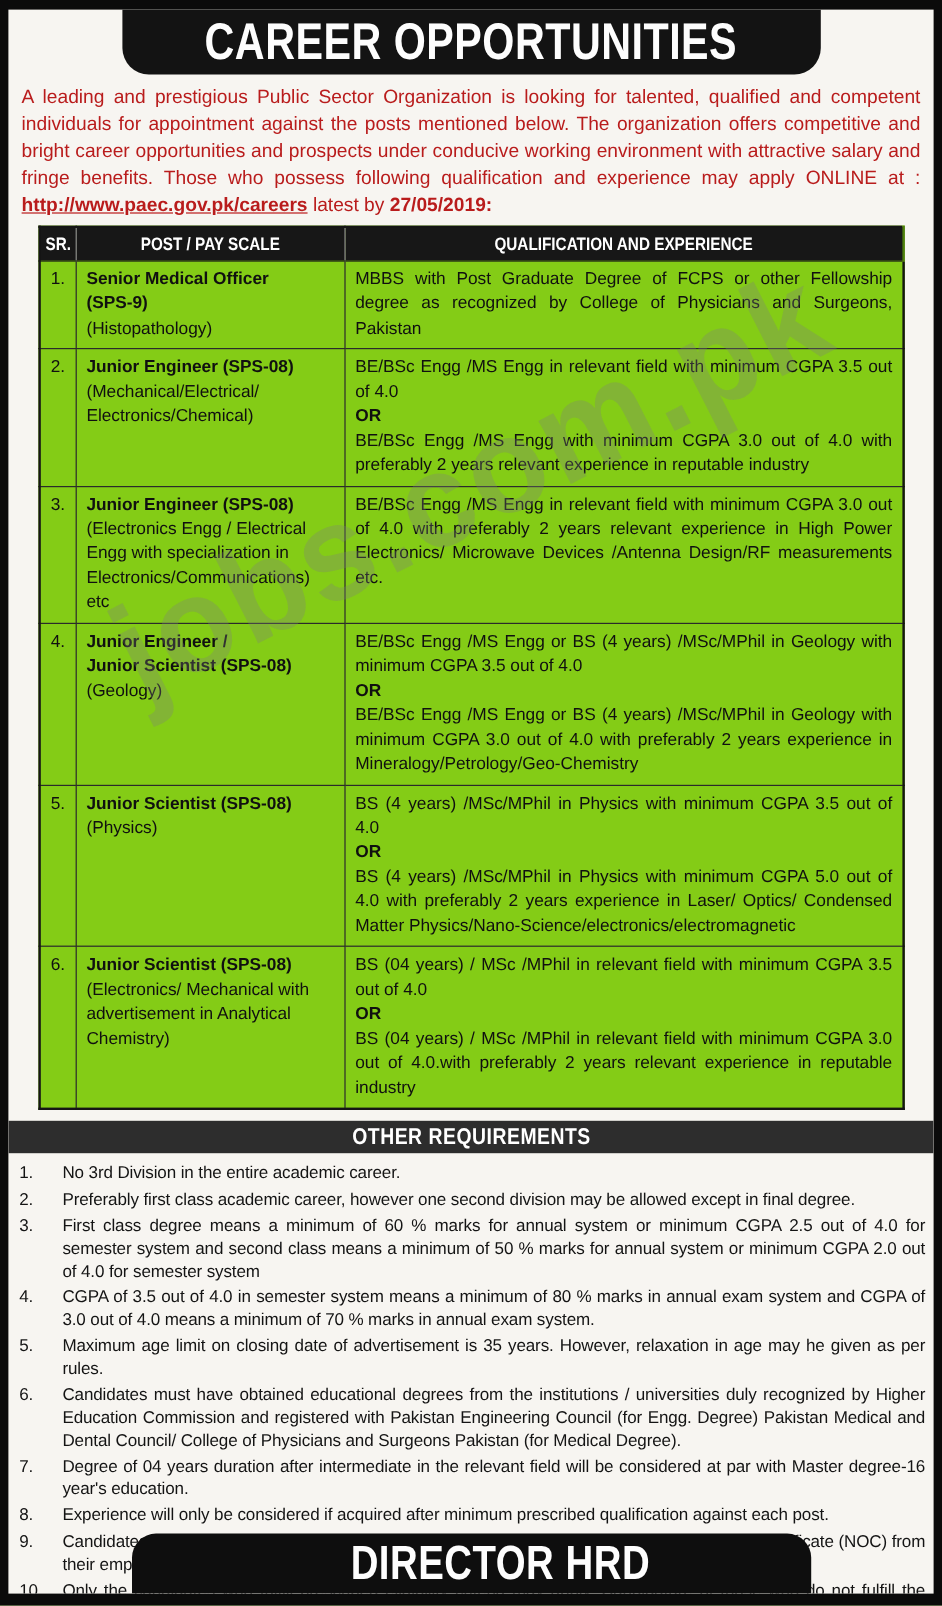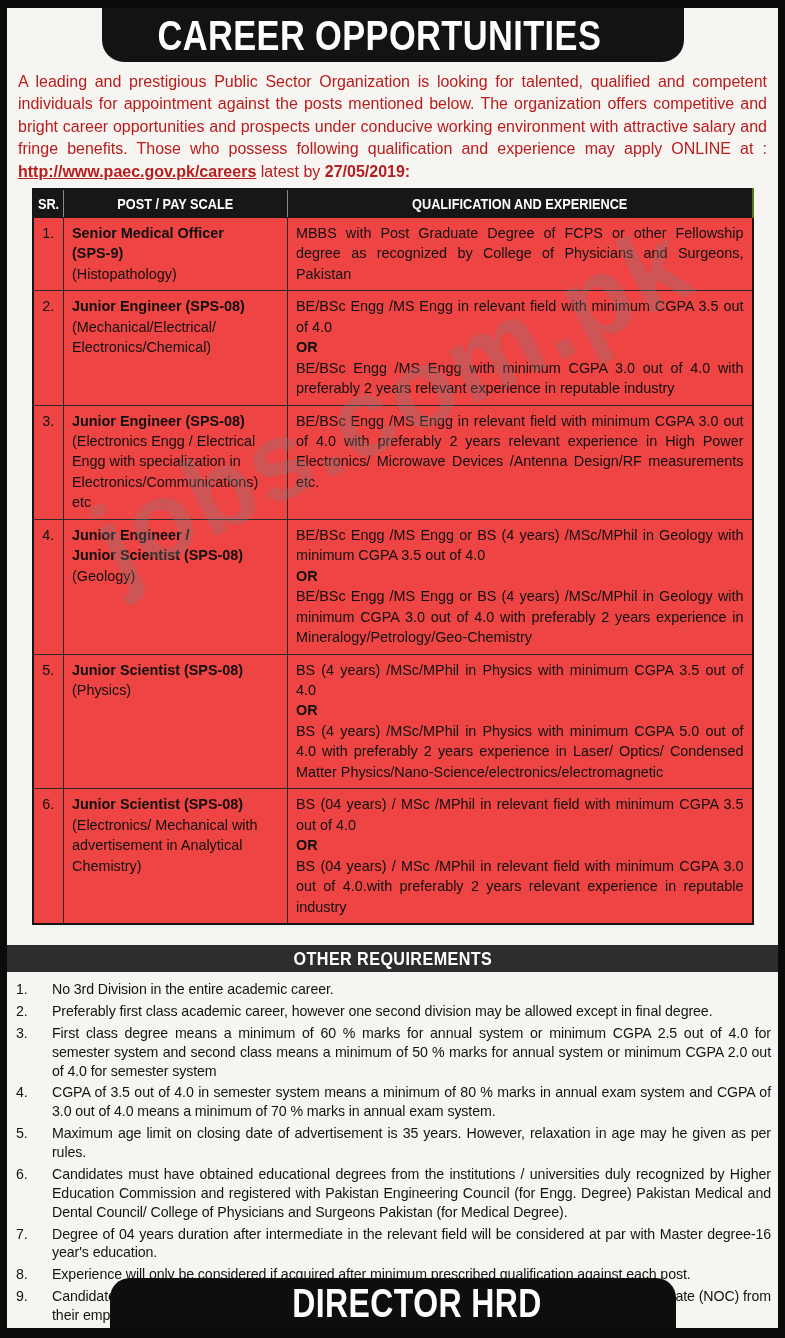--- a/index.html
+++ b/index.html
@@ -11,39 +11,39 @@
   }
   .inner {
     position:absolute; top:8px; left:7px; right:7px; bottom:10px;
     background:#f7f5f1; overflow:hidden;
   }
 
   
   .header-bar {
     width:582px; height:54px; margin:0 auto;
     background:#131313; border-radius:0 0 22px 22px;
-    display:flex; align-items:center; justify-content:flex-start;
+    display:flex; align-items:center; justify-content:center;
   }
   .header-title {
     color:#fdfdfd; font-size:43px; font-weight:bold; white-space:nowrap;
     transform:scaleX(0.8); letter-spacing:0.5px;
   }
 
   
   .intro {
     margin:9px 11px 5px 11px;
     font-size:16px; line-height:1.4; text-align:justify; color:#b91c1c;
   }
   .lnk { color:inherit; font-weight:bold; text-decoration:underline; cursor:pointer; }
   .b { font-weight:bold; }
 
   
   table.jobs {
     width:722px; margin:3px auto 0 auto;
-    border-collapse:collapse; background:#ef4444;
+    border-collapse:collapse; background:#84cc16;
     border:2px solid #151515; table-layout:fixed;
   }
   table.jobs col.c-sr   { width:31px; }
   table.jobs col.c-post { width:224px; }
   table.jobs th {
     background:#171717; color:#fff; font-size:15px; font-weight:bold;
     padding:5px 2px; border:1px solid #171717; border-right:1px solid #8a8a8a;
   }
   table.jobs th:last-child { border-right:2px solid #4d7c0f; }
   table.jobs th .cond { display:inline-block; transform:scaleX(0.85); white-space:nowrap; }
@@ -52,21 +52,21 @@
     padding:5px 8px 6px 8px; font-size:14.4px; line-height:1.42; color:#101010;
   }
   td.sr   { text-align:center; padding-left:1px; padding-right:1px; }
   td.post div { text-align:left; }
   td.post div.b { font-weight:bold; }
   td.qual div { text-align:justify; }
   td.qual div.b { font-weight:bold; text-align:left; }
 
   
   .req-bar {
-    height:27px; margin-top:20px; background:#2d2d2d;
+    height:27px; margin-top:9px; background:#2d2d2d;
     display:flex; align-items:center; justify-content:center;
   }
   .req-bar .t {
     color:#fff; font-weight:bold; font-size:19px;
     transform:scaleX(0.85); letter-spacing:0.5px; white-space:nowrap;
   }
   .reqs { padding:8px 7px 0 9px; }
   .req { display:flex; margin-bottom:3px; font-size:14.2px; line-height:1.33; color:#141414; letter-spacing:-0.1px; }
   .req .req-n { flex:0 0 36px; }
   .req .req-t { flex:1; text-align:justify; }

